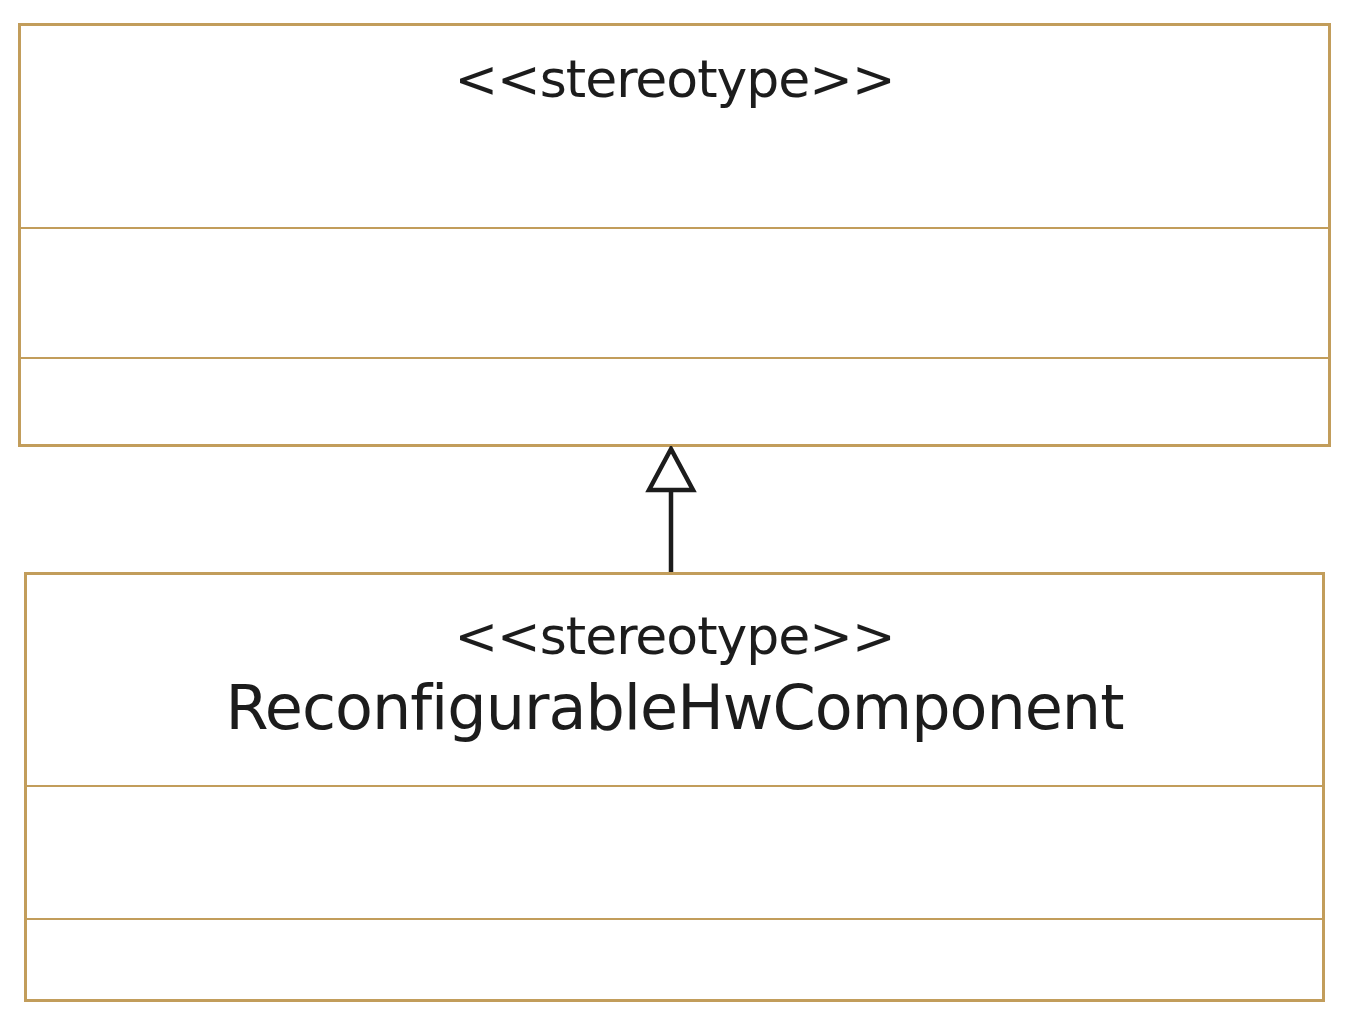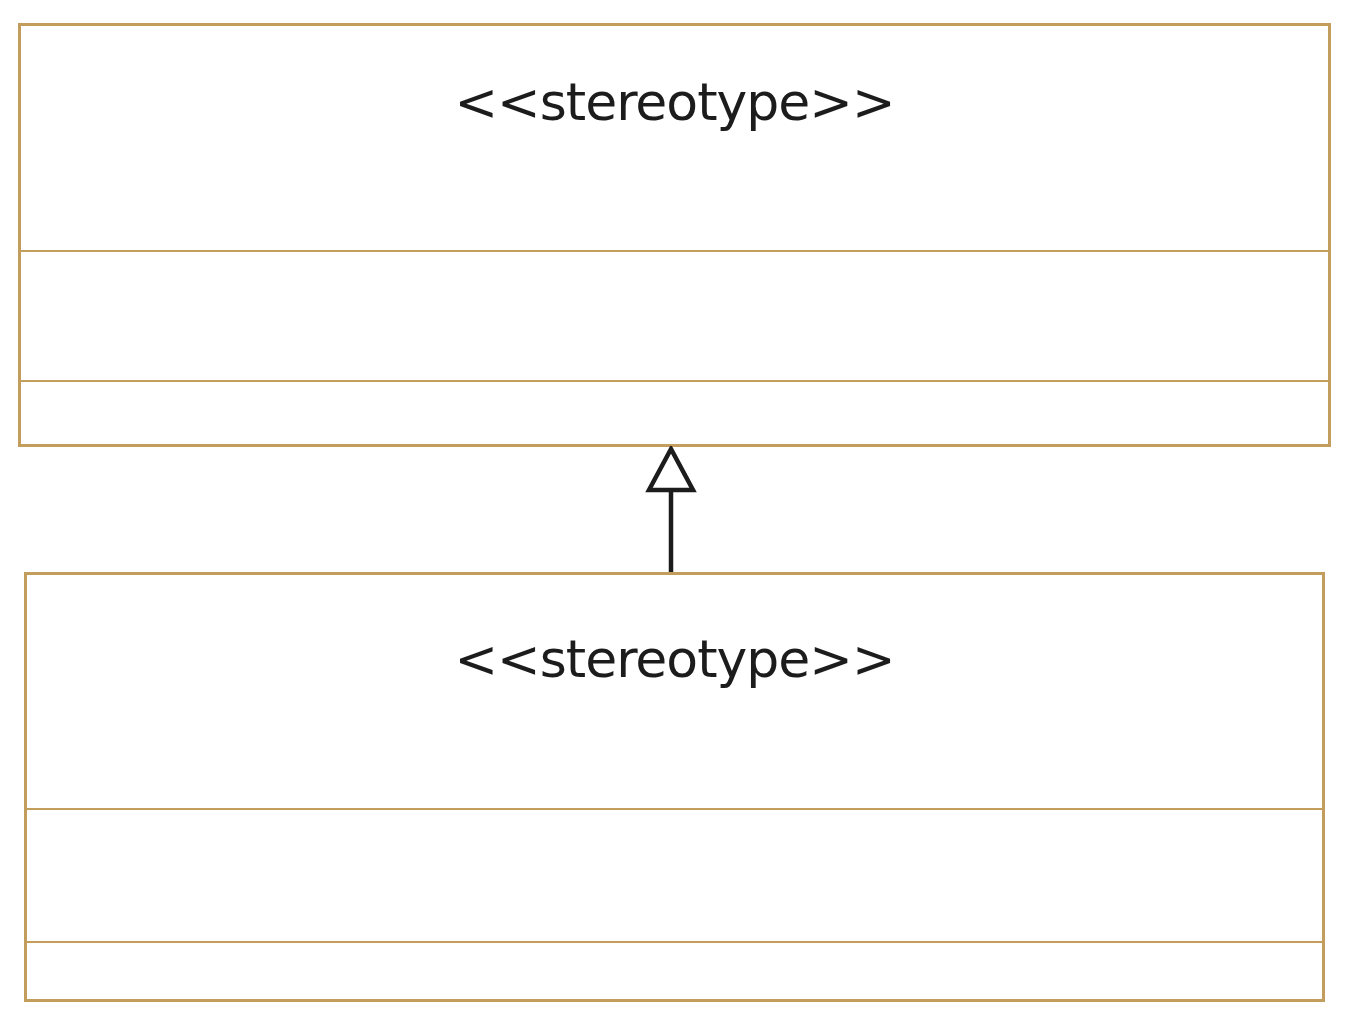--- a/index.html
+++ b/index.html
@@ -27,21 +27,20 @@
     flex-direction: column;
   }
   .uml-class.top-class  { left: 18px; top: 23px;  width: 1313px; height: 424px; }
   .uml-class.bottom-class { left: 24px; top: 572px; width: 1301px; height: 430px; }
 
   .compartment-name {
     display: flex;
     flex-direction: column;
     align-items: center;
     text-align: right;
-    margin-top: 23px;
   }
   .top-class .compartment-name    { height: 201px; padding-top: 20px; }
   .bottom-class .compartment-name { height: 210px; padding-top: 28px; }
 
   .stereotype-line {
     font-size: 52px;
     line-height: 66px;
     letter-spacing: -1px;
     white-space: nowrap;
   }
@@ -85,18 +84,19 @@
   </div>
 
   <svg class="generalization-arrow" viewBox="0 0 80 127" xmlns="http://www.w3.org/2000/svg">
     <line x1="40" y1="44" x2="40" y2="126" stroke="#1c1c1c" stroke-width="4.5"></line>
     <polygon points="40,3 18,44 62,44" fill="#ffffff" stroke="#1c1c1c" stroke-width="4.5" stroke-linejoin="miter"></polygon>
   </svg>
 
   <div class="uml-class bottom-class">
     <div class="compartment-name">
       <div class="stereotype-line">&lt;&lt;stereotype&gt;&gt;</div>
+      <div class="class-name-line">ReconfigurableHwComponent</div>
     </div>
     <div class="compartment-attributes"></div>
     <div class="compartment-operations"></div>
   </div>
 
 </div>
 
 </body></html>

